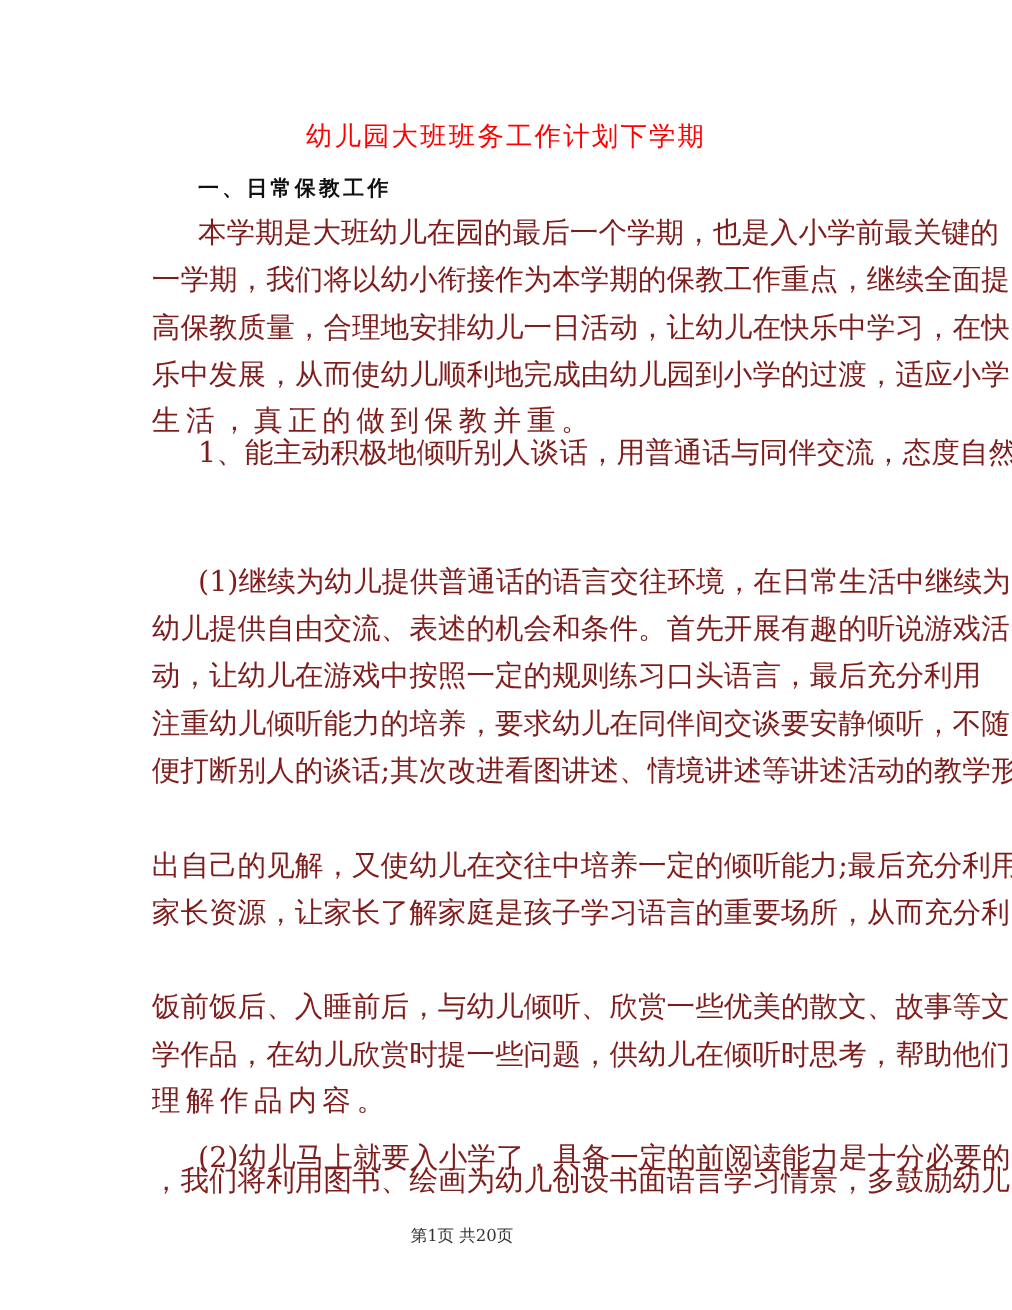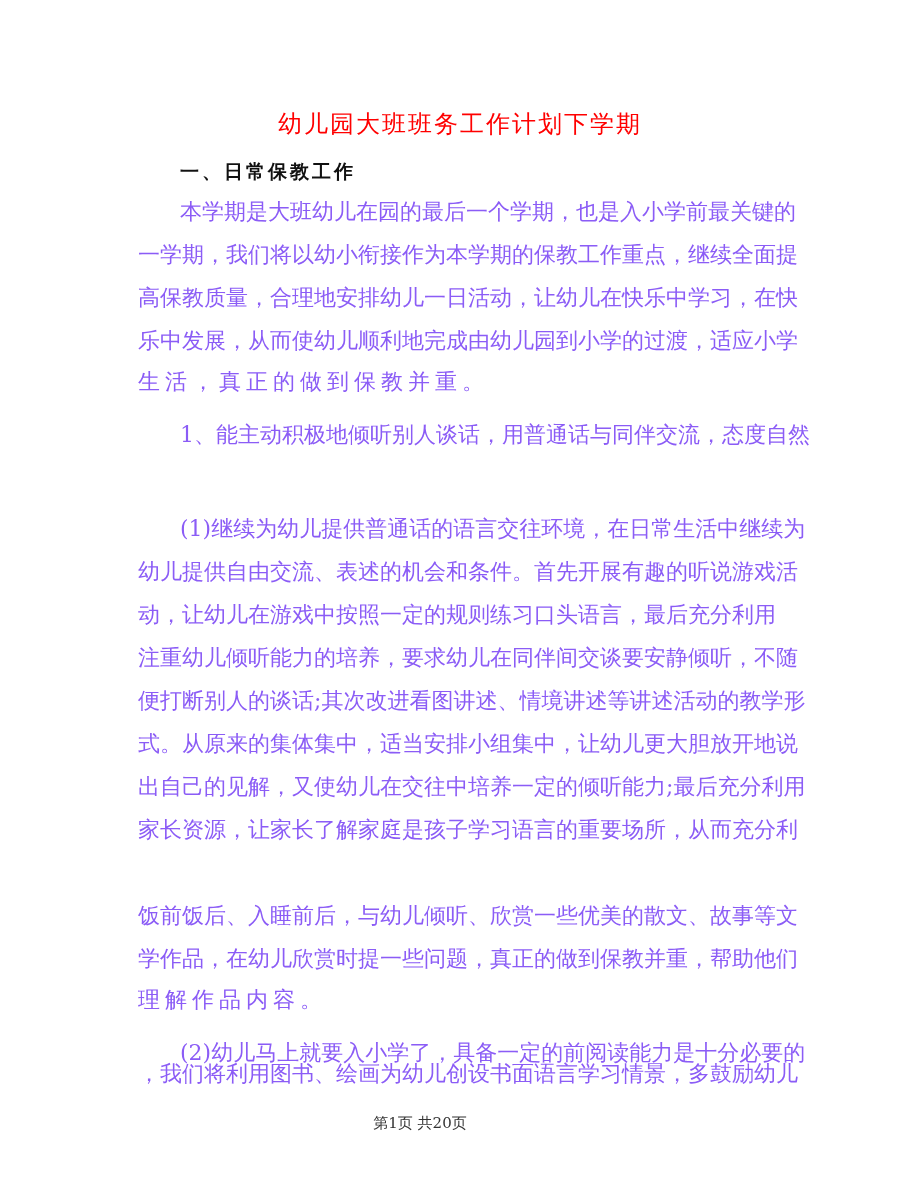--- a/index.html
+++ b/index.html
@@ -3,51 +3,50 @@
 <meta charset="utf-8">
 <style>
   html, body { margin: 0; padding: 0; background: #ffffff; }
   body { width: 920px; height: 1191px; position: relative; overflow: hidden;
          font-family: "DejaVu Serif", "Liberation Serif", serif; color: #1a1a1a; }
   .page { position: absolute; left: 0; top: 0; width: 920px; height: 1191px; background: #fff; }
   .title { position: absolute; left: 0; width: 920px; top: 108px; text-align: center;
            font-size: 24px; color: #ff0000; letter-spacing: 2px; line-height: 32px; }
   .heading { position: absolute; left: 180px; top: 156px; font-size: 19px; font-weight: bold;
              letter-spacing: 3px; line-height: 30px; color: #111; }
-  .line { position: absolute; left: 138px; width: 632px; font-size: 22px; line-height: 30px;
-          white-space: nowrap; text-align: justify; text-align-last: justify; color: #8b5cf6; }
+  .line { position: absolute; left: 138px; width: 632px; font-size: 26px; line-height: 30px;
+          white-space: nowrap; text-align: justify; text-align-last: justify; color: #7f1d1d; }
   .line.indent { left: 180px; width: 590px; }
   .line.last { text-align-last: left; letter-spacing: 5px; font-family: Liberation Mono, monospace; }
   .footer { position: absolute; left: 0; width: 840px; top: 1112px; text-align: center;
             font-size: 15px; color: #333; line-height: 22px; }
 </style>
 </head>
 <body>
 
 <div class="page">
   <div class="title">幼儿园大班班务工作计划下学期</div>
   <div class="heading">一、日常保教工作</div>
 
   <div class="line indent" style="top:197px">本学期是大班幼儿在园的最后一个学期，也是入小学前最关键的</div>
   <div class="line" style="top:240px">一学期，我们将以幼小衔接作为本学期的保教工作重点，继续全面提</div>
   <div class="line" style="top:283px">高保教质量，合理地安排幼儿一日活动，让幼儿在快乐中学习，在快</div>
   <div class="line" style="top:326px">乐中发展，从而使幼儿顺利地完成由幼儿园到小学的过渡，适应小学</div>
   <div class="line last" style="top:369px">生活，真正的做到保教并重。</div>
 
-  <div class="line indent" style="top:420px">1、能主动积极地倾听别人谈话，用普通话与同伴交流，态度自然</div>
+  <div class="line indent" style="top:397px">1、能主动积极地倾听别人谈话，用普通话与同伴交流，态度自然</div>
 
   <div class="line indent" style="top:514px">(1)继续为幼儿提供普通话的语言交往环境，在日常生活中继续为</div>
   <div class="line" style="top:557px">幼儿提供自由交流、表述的机会和条件。首先开展有趣的听说游戏活</div>
   <div class="line" style="top:600px">动，让幼儿在游戏中按照一定的规则练习口头语言，最后充分利用</div>
   <div class="line" style="top:643px">注重幼儿倾听能力的培养，要求幼儿在同伴间交谈要安静倾听，不随</div>
   <div class="line" style="top:686px">便打断别人的谈话;其次改进看图讲述、情境讲述等讲述活动的教学形</div>
-  <div class="line" style="top:729px">式。从原来的集体集中，适当安排小组集中，让幼儿更大胆放开地说</div>
   <div class="line" style="top:772px">出自己的见解，又使幼儿在交往中培养一定的倾听能力;最后充分利用</div>
   <div class="line" style="top:815px">家长资源，让家长了解家庭是孩子学习语言的重要场所，从而充分利</div>
   <div class="line" style="top:901px">饭前饭后、入睡前后，与幼儿倾听、欣赏一些优美的散文、故事等文</div>
-  <div class="line" style="top:944px">学作品，在幼儿欣赏时提一些问题，真正的做到保教并重，帮助他们</div>
+  <div class="line" style="top:944px">学作品，在幼儿欣赏时提一些问题，供幼儿在倾听时思考，帮助他们</div>
   <div class="line last" style="top:987px">理解作品内容。</div>
 
   <div class="line indent" style="top:1038px">(2)幼儿马上就要入小学了，具备一定的前阅读能力是十分必要的</div>
   <div class="line" style="top:1059px">，我们将利用图书、绘画为幼儿创设书面语言学习情景，多鼓励幼儿</div>
 
   <div class="footer">第1页 共20页</div>
 </div>
 
 </body></html>

